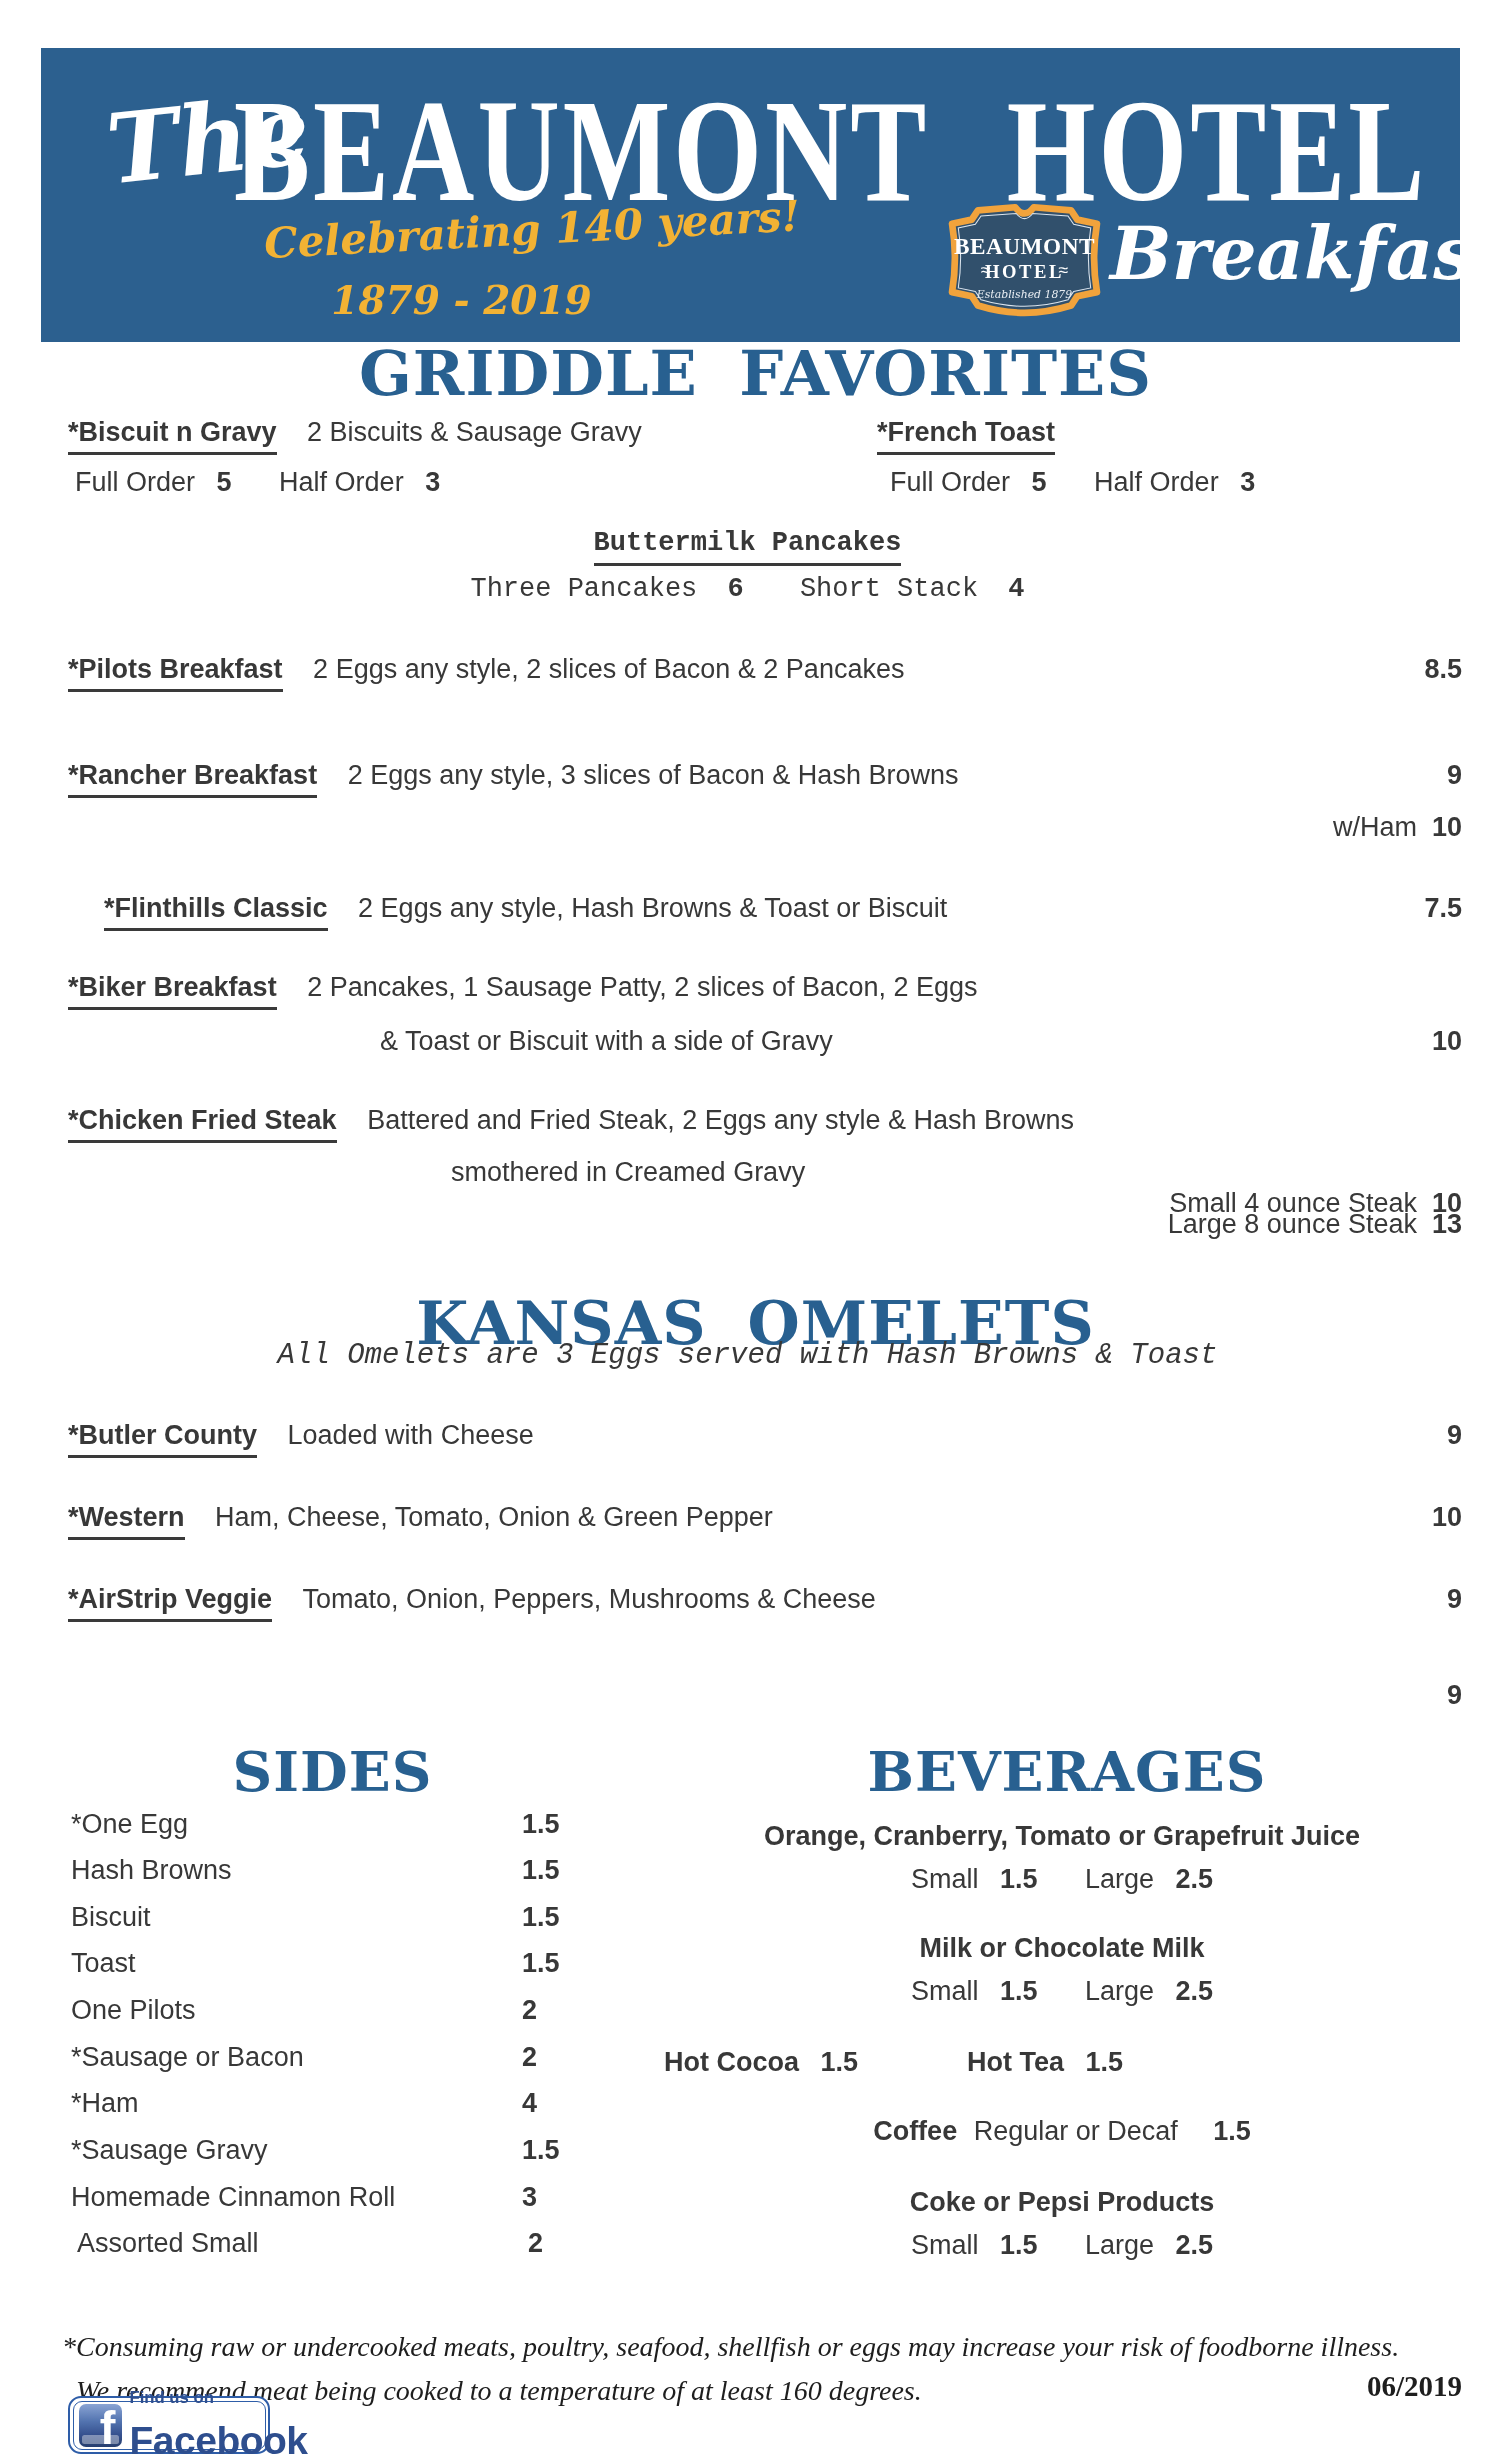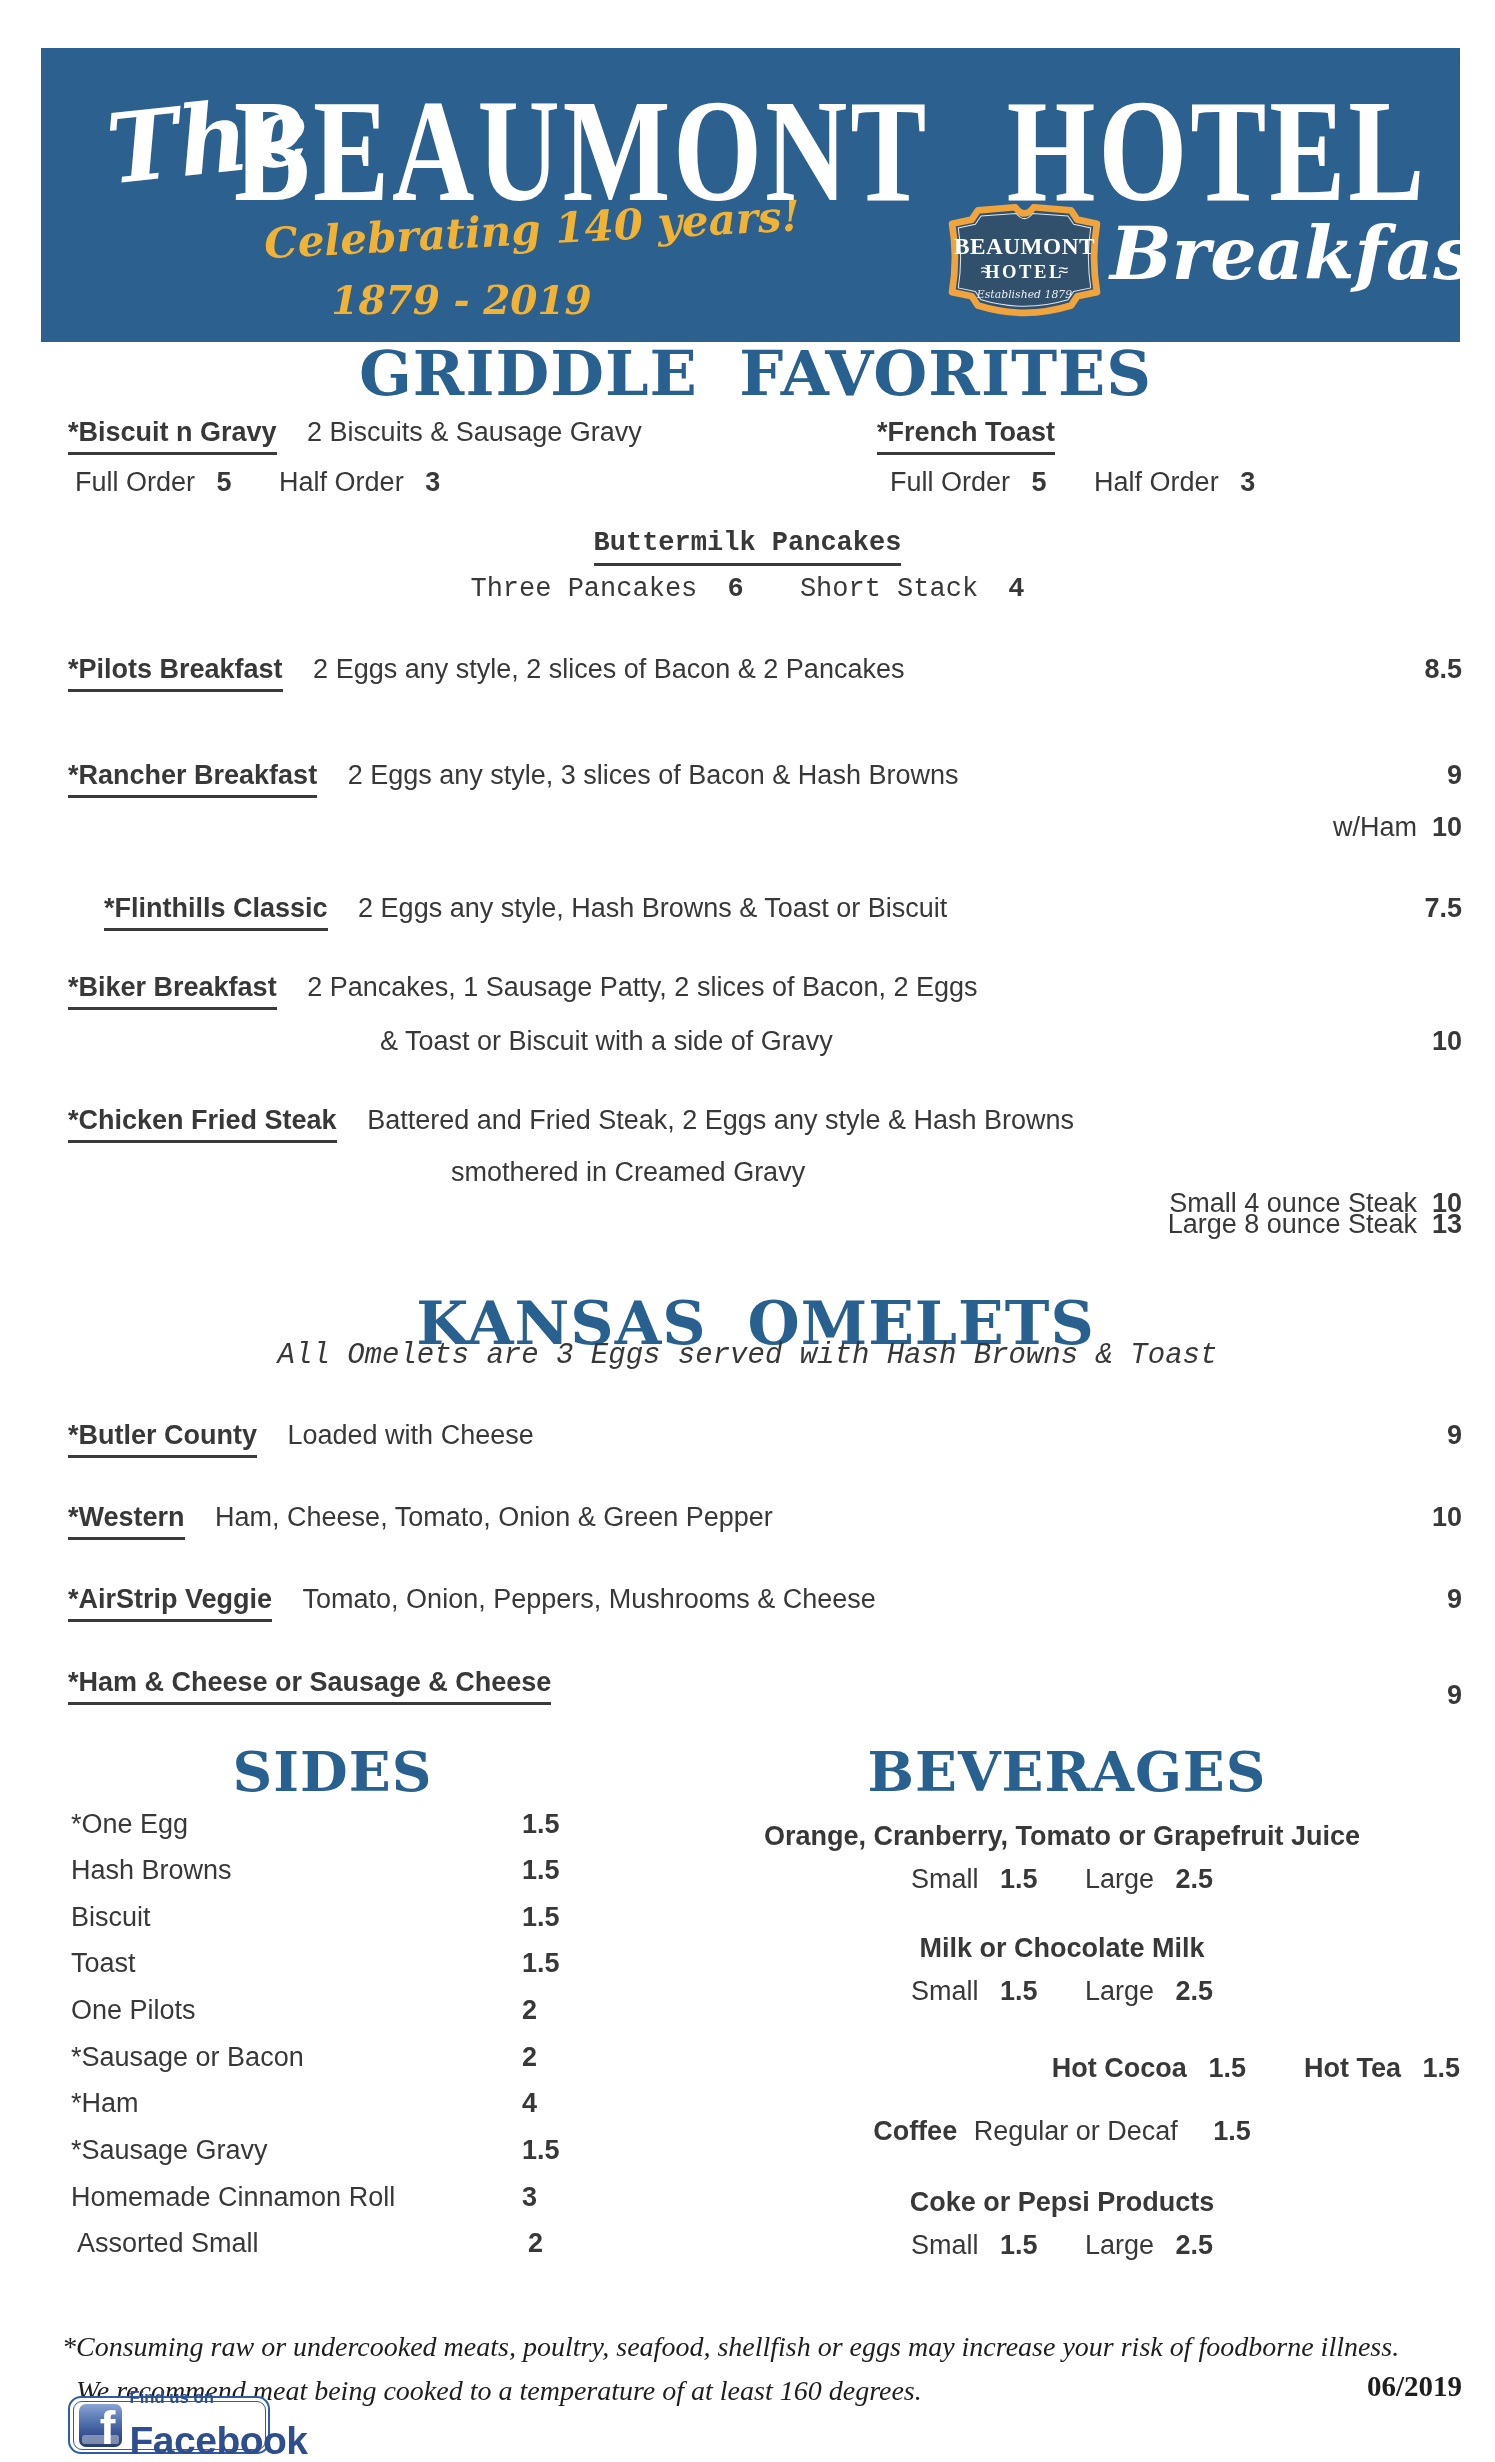--- a/index.html
+++ b/index.html
@@ -45,21 +45,21 @@
   .g3{margin-left:14px;font-weight:bold;}
   .center{left:0;width:100%;text-align:center;font-family:Liberation Mono, monospace;}
   .ital{font-style:italic;}
 
   
   .srow{position:absolute;left:71px;width:558px;font-size:27px;white-space:nowrap;}
   .sprice{position:absolute;left:451px;font-weight:bold;}
 
   
   .bevline{position:absolute;left:664px;width:796px;text-align:center;font-size:27px;white-space:nowrap;}
-  .duo{display:flex;justify-content:flex-end;gap:58px;margin-top:6px;}
+  .duo{display:flex;justify-content:flex-start;gap:109px;}
 
   
   .disc{position:absolute;font-family:"Liberation Serif",serif;font-style:italic;font-size:28px;
         color:#1e1e1e;white-space:nowrap;}
   .date{position:absolute;right:33px;top:2370px;font-family:"Liberation Serif",serif;
         font-weight:bold;font-size:29px;color:#1e1e1e;}
 
   
   .fb{position:absolute;left:68px;top:2396px;width:202px;height:58px;border:2px solid #2e5da8;
       border-radius:13px;background:#fff;padding:2.5px;box-sizing:border-box;display:block;cursor:pointer;}
@@ -196,21 +196,20 @@
     <span class="u b">*Western</span>
     <span class="desc">Ham, Cheese, Tomato, Onion &amp; Green Pepper</span>
     <span class="price">10</span>
   </div>
   <div class="line row" style="top:1584px;">
     <span class="u b">*AirStrip Veggie</span>
     <span class="desc">Tomato, Onion, Peppers, Mushrooms &amp; Cheese</span>
     <span class="price">9</span>
   </div>
   <div class="line row" style="top:1667px;">
-    <span class="u b">*Ham &amp; Cheese or Sausage &amp; Cheese</span>
     <span class="price" style="top:13px;">9</span>
   </div>
 
   <div class="sect sides">SIDES</div>
 
   <div class="srow" style="top:1809px;">
     <span>*One Egg</span>
     <span class="sprice">1.5</span>
   </div>
   <div class="srow" style="top:1855px;">

